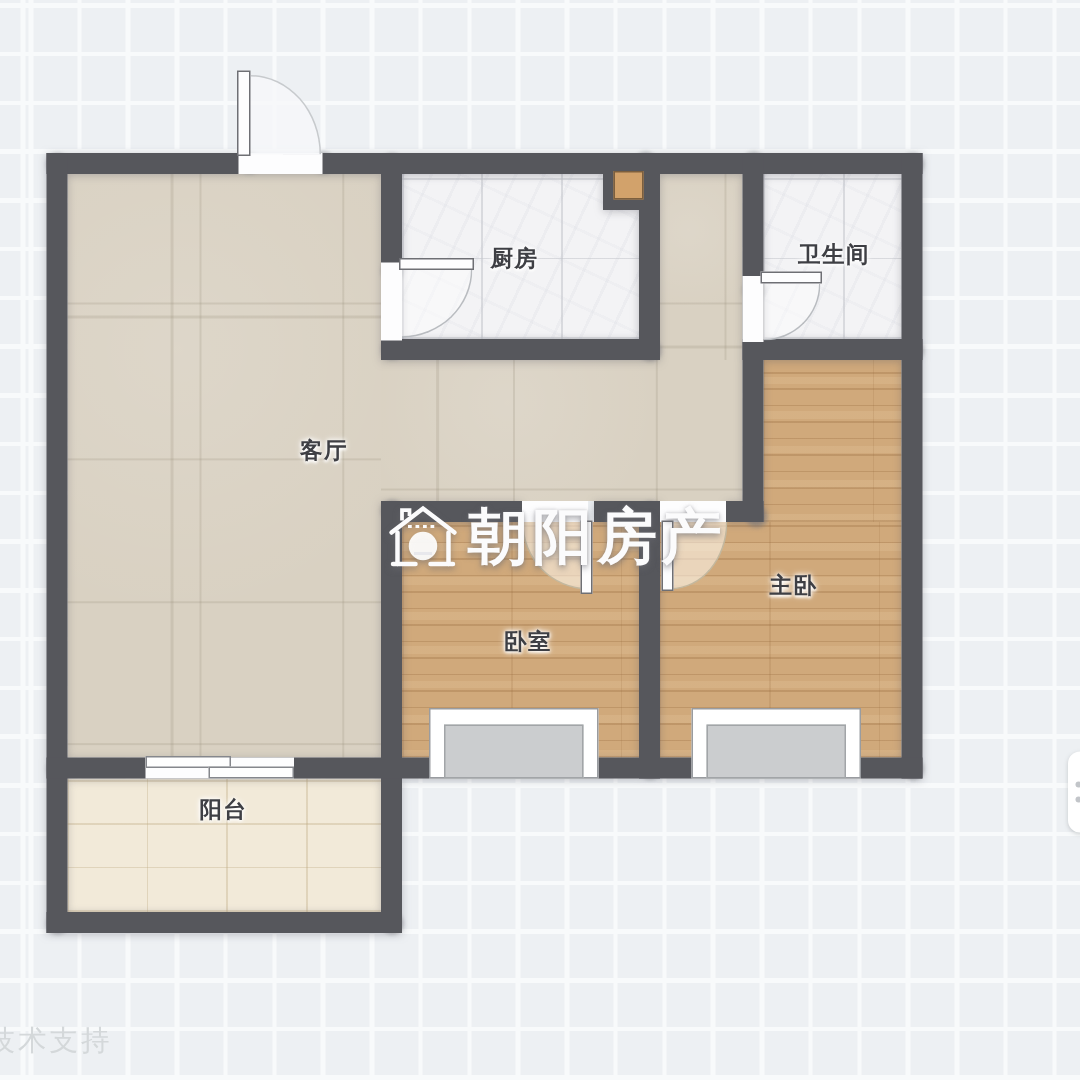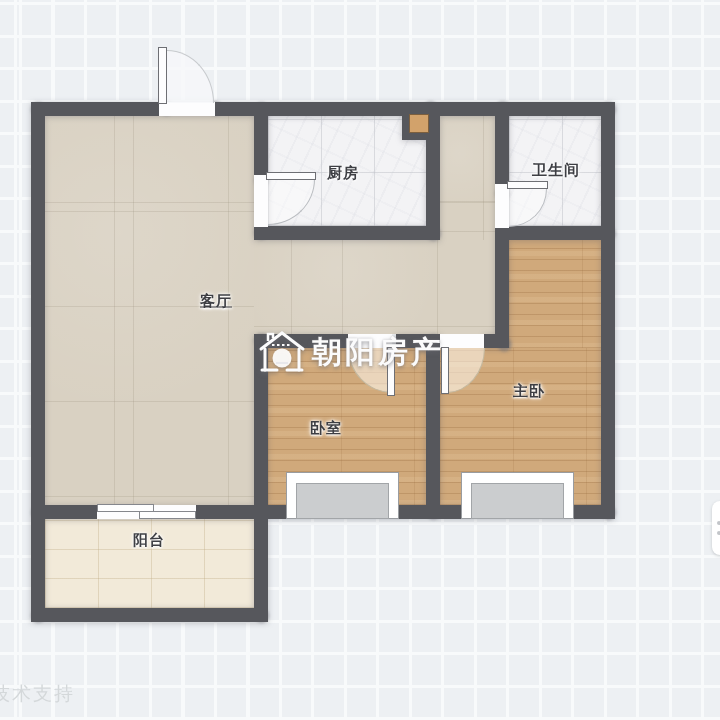--- a/index.html
+++ b/index.html
@@ -38,21 +38,21 @@
   .arc{position:absolute;box-sizing:border-box;}
   
   .win-outer{position:absolute;background:#ffffff;border:1.5px solid #999ca0;box-sizing:border-box;}
   .win-inner{position:absolute;background:#cbcdcf;border:1px solid #a2a5a8;box-sizing:border-box;}
   .slide-panel{position:absolute;background:#fefefe;border:1.2px solid #85878c;box-sizing:border-box;}
   
   .room-label{position:absolute;transform:translate(-50%,-50%);font-size:15px;font-weight:600;color:#3e3f44;
     white-space:nowrap;text-shadow:0 0 3px #fff,0 0 5px #fff,0 1px 2px #fff;letter-spacing:1px;}
   
   .watermark{position:absolute;left:258px;top:330px;display:flex;align-items:center;z-index:30;}
-  .wm-text{font-size:30px;font-weight:700;letter-spacing:3px;color:#fbfbfc;margin-left:6px;
+  .wm-text{font-size:40px;font-weight:700;letter-spacing:3px;color:#fbfbfc;margin-left:6px;
     text-shadow:0 2px 4px rgba(105,105,112,0.6),0 0 2px rgba(140,140,148,0.4);}
   .wm-logo{filter:drop-shadow(0 2px 2px rgba(105,105,112,0.55));}
   .footer-text{position:absolute;left:-9px;top:681px;font-size:19px;color:#d4d8da;letter-spacing:2px;z-index:30;}
   .side-handle{position:absolute;left:712px;top:501px;width:16px;height:54px;background:#ffffff;
     border-radius:8px 0 0 8px;box-shadow:0 1px 3px rgba(120,125,130,0.35);z-index:30;}
   .side-handle i{position:absolute;left:5px;width:4px;height:4px;border-radius:50%;background:#c2c5c9;}
 </style>
 </head>
 <body>
 
@@ -140,25 +140,25 @@
 
   <div class="win-outer" style="left:286px;top:472px;width:113px;height:47px;"></div>
   <div class="win-inner" style="left:296px;top:483px;width:93px;height:36px;"></div>
   <div class="win-outer" style="left:461px;top:472px;width:113px;height:47px;"></div>
   <div class="win-inner" style="left:471px;top:483px;width:93px;height:36px;"></div>
 
   <div class="gap" style="left:97px;top:505px;width:99px;height:14px;"></div>
   <div class="slide-panel" style="left:97px;top:504px;width:57px;height:8px;"></div>
   <div class="slide-panel" style="left:139px;top:511px;width:57px;height:8px;"></div>
 
-  <div class="room-label" style="left:216px;top:301px;text-decoration:underline;">客厅</div>
+  <div class="room-label" style="left:216px;top:301px;">客厅</div>
   <div class="room-label" style="left:343px;top:173px;">厨房</div>
   <div class="room-label" style="left:556px;top:170px;">卫生间</div>
   <div class="room-label" style="left:529px;top:391px;">主卧</div>
-  <div class="room-label" style="left:326px;top:428px;">卧室</div>
+  <div class="room-label" style="left:352px;top:428px;">卧室</div>
   <div class="room-label" style="left:149px;top:540px;">阳台</div>
 
   <div class="watermark">
     <svg class="wm-logo" width="48" height="44" viewBox="0 0 48 44">
       <path d="M3,19 L24,3 L45,19" fill="none" stroke="#fbfbfc" stroke-width="3" stroke-linecap="round"></path>
       <path d="M10,11 L10,4 L15,4 L15,8" fill="none" stroke="#fbfbfc" stroke-width="2.5"></path>
       <path d="M7,19 L7,40 M41,19 L41,40" fill="none" stroke="#fbfbfc" stroke-width="3" stroke-linecap="round"></path>
       <path d="M14,15 L34,15" fill="none" stroke="#fbfbfc" stroke-width="2" stroke-dasharray="2.5 2.5"></path>
       <circle cx="24" cy="28" r="9.5" fill="rgba(255,255,255,0.92)"></circle>
       <path d="M4,40 L19,40 M29,40 L44,40" fill="none" stroke="#fbfbfc" stroke-width="3" stroke-linecap="round"></path>

